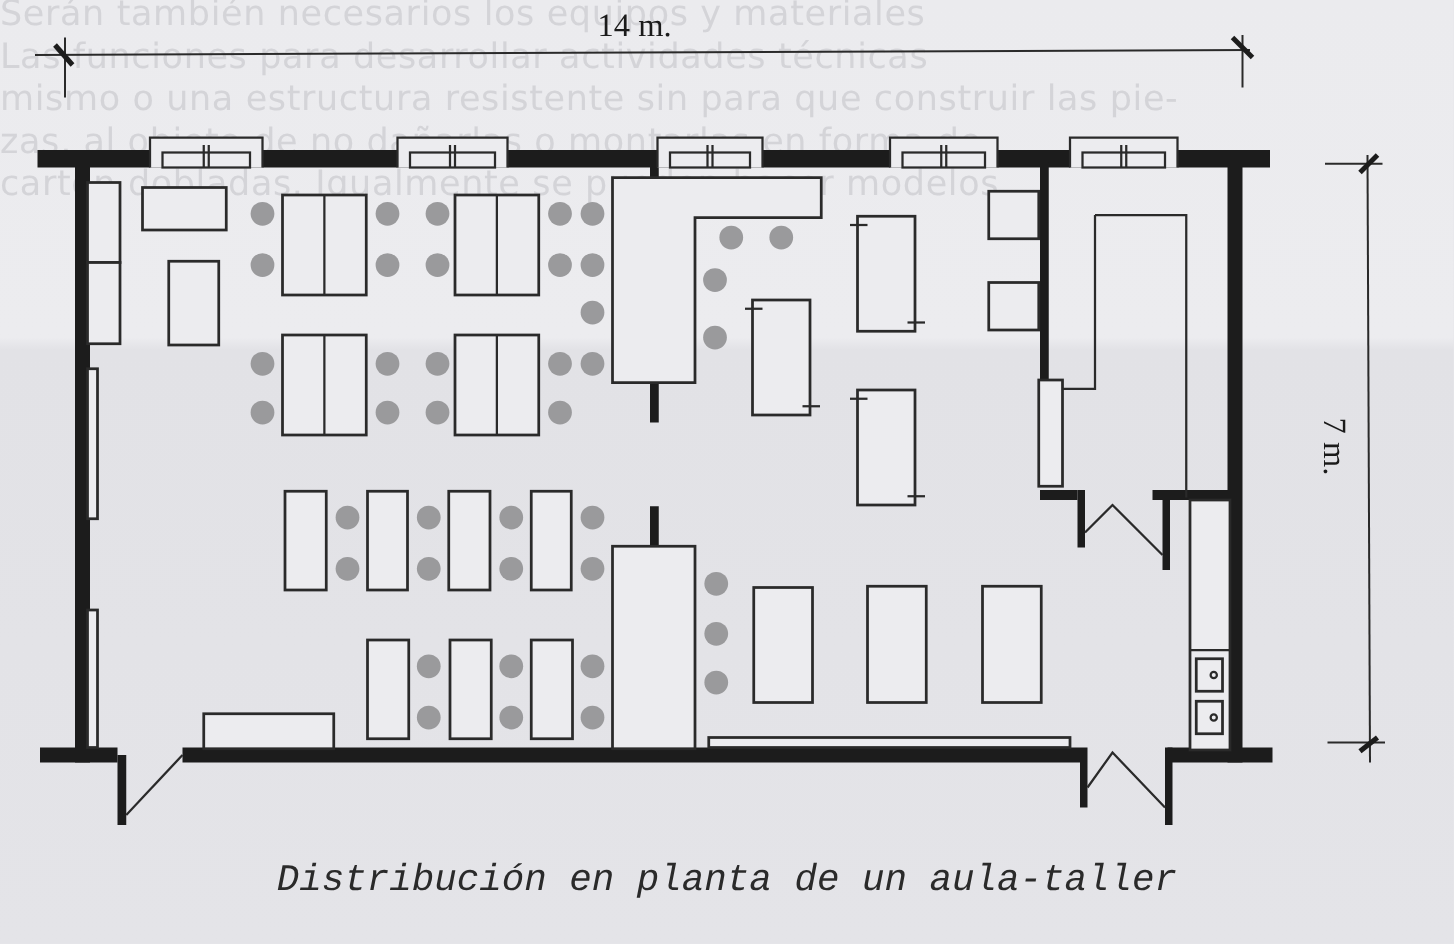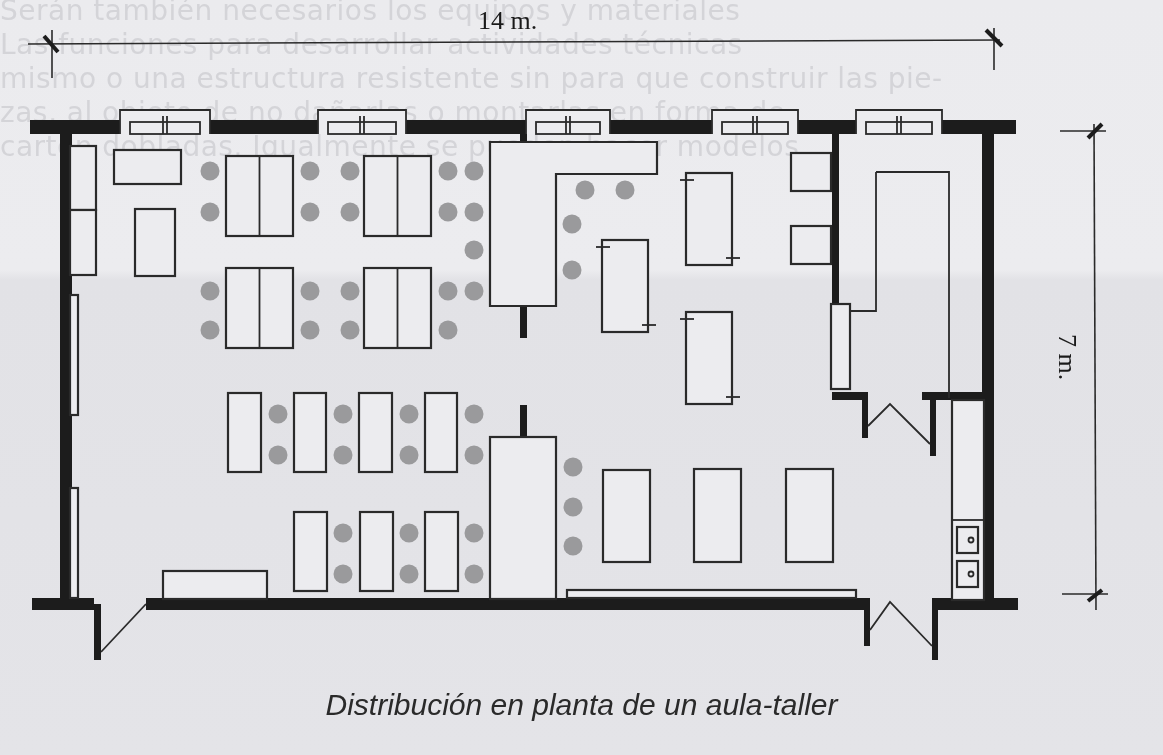--- a/index.html
+++ b/index.html
@@ -19,21 +19,21 @@
     color: #d4d4d8; white-space: nowrap; letter-spacing: 0.5px;
   }
   svg#plan { position: absolute; left: 0; top: 0; }
   .dim-label {
     position: absolute; font-family: "Liberation Serif", serif; font-size: 26px; color: #1a1a1a;
   }
   #dim-width { left: 478px; top: 6px; }
   #dim-height { left: 1082px; top: 334px; transform: rotate(90deg); transform-origin: left top; }
   #caption {
     position: absolute; left: 0; width: 1163px; top: 688px; text-align: center;
-    font-family: Liberation Sans, sans-serif; font-style: italic; font-size: 30px; color: #2a2a2a;
+    font-family: Liberation Mono, monospace; font-style: italic; font-size: 30px; color: #2a2a2a;
   }
   .wall { fill: #1c1c1c; }
   .furn { fill: #ececef; stroke: #2a2a2a; stroke-width: 2.2; }
   .thin { fill: none; stroke: #2a2a2a; stroke-width: 1.8; }
   .seat { fill: #9a9a9c; }
   .dimline { stroke: #2a2a2a; stroke-width: 1.6; fill: none; }
 </style>
 </head>
 <body>
 

